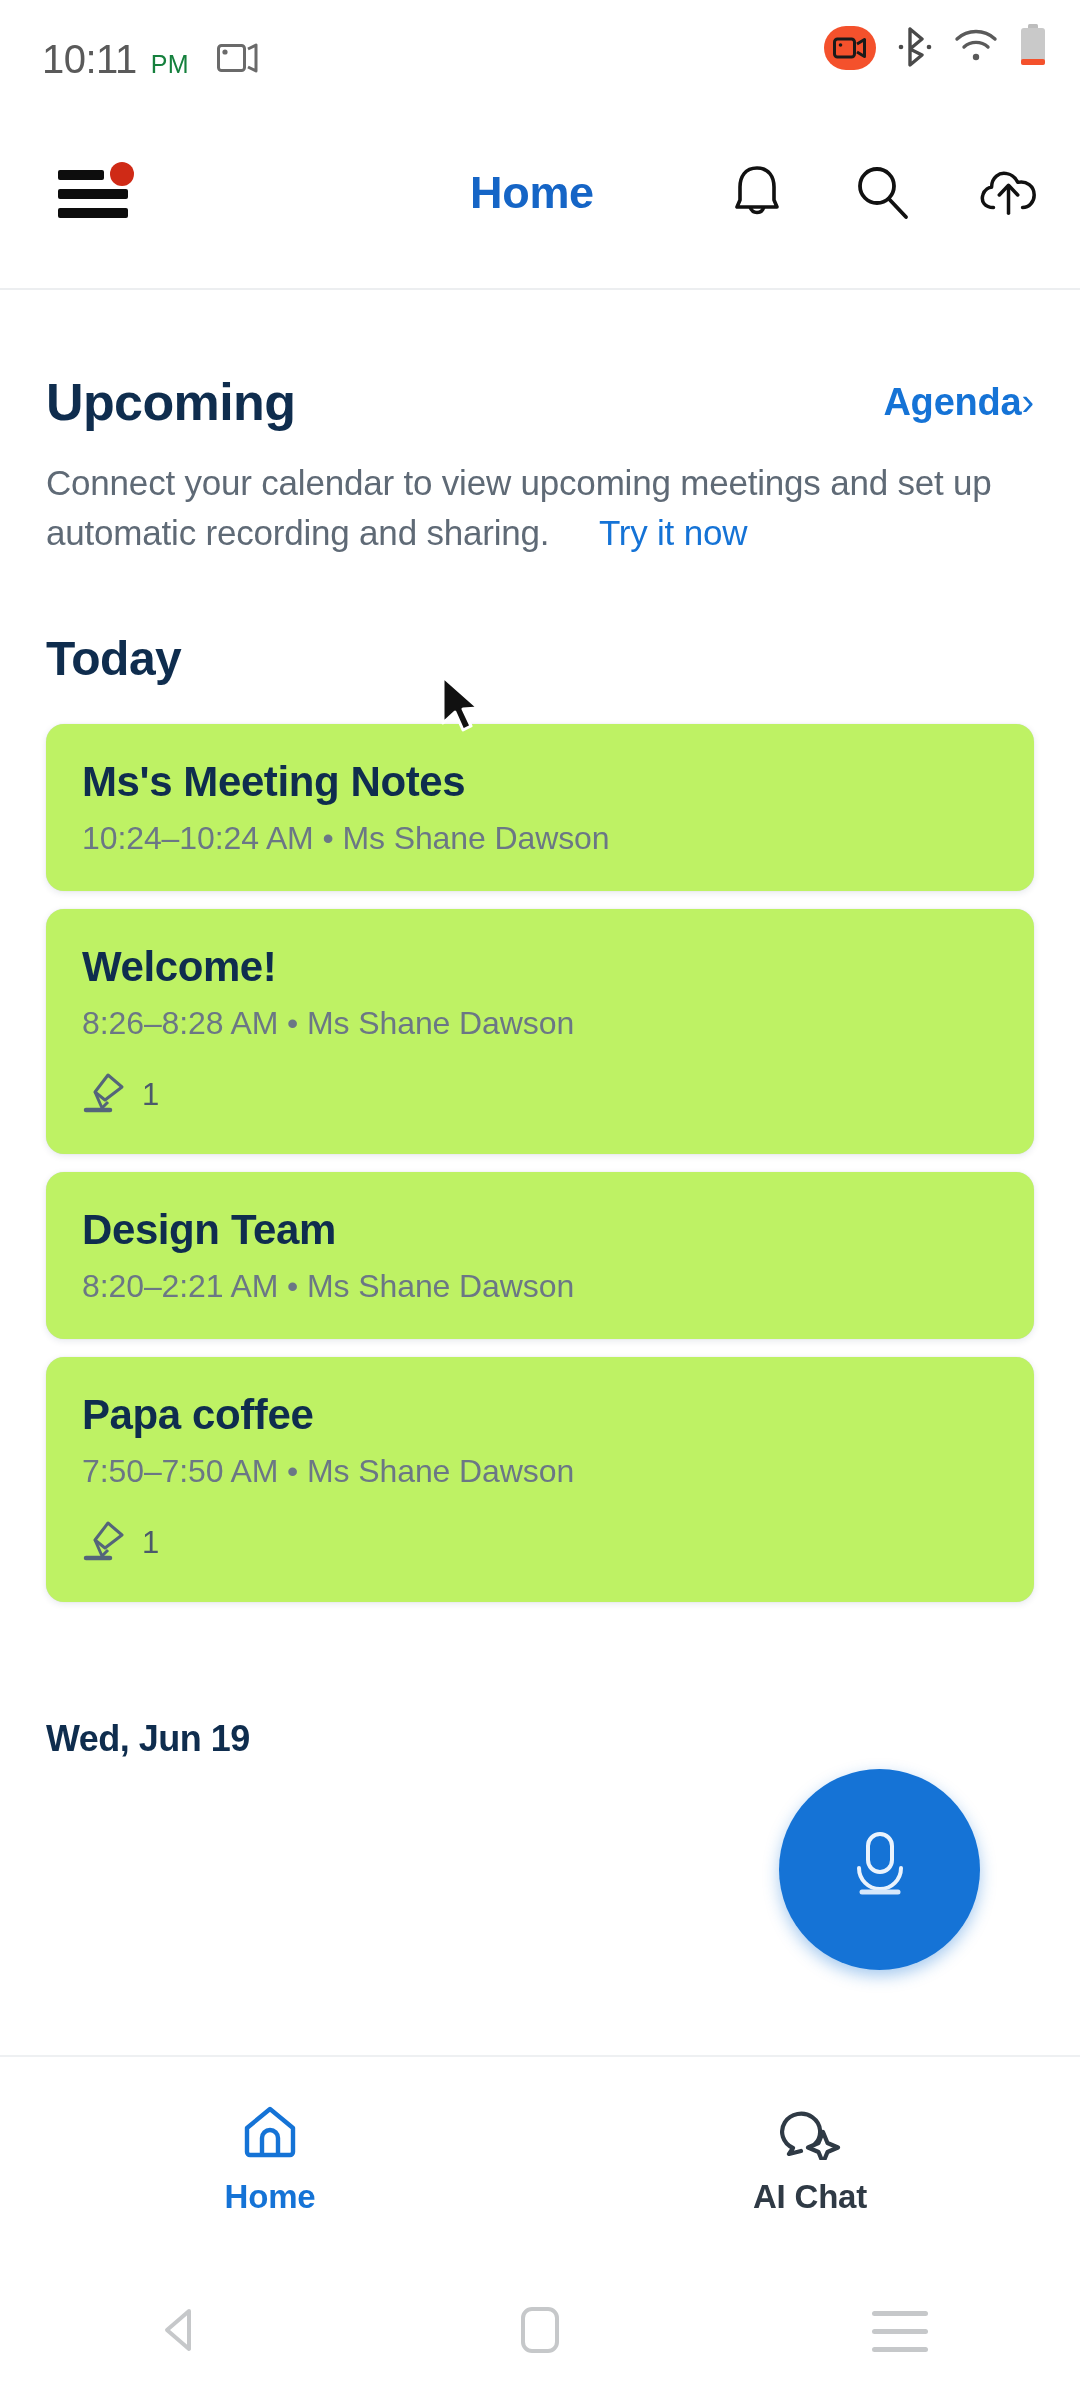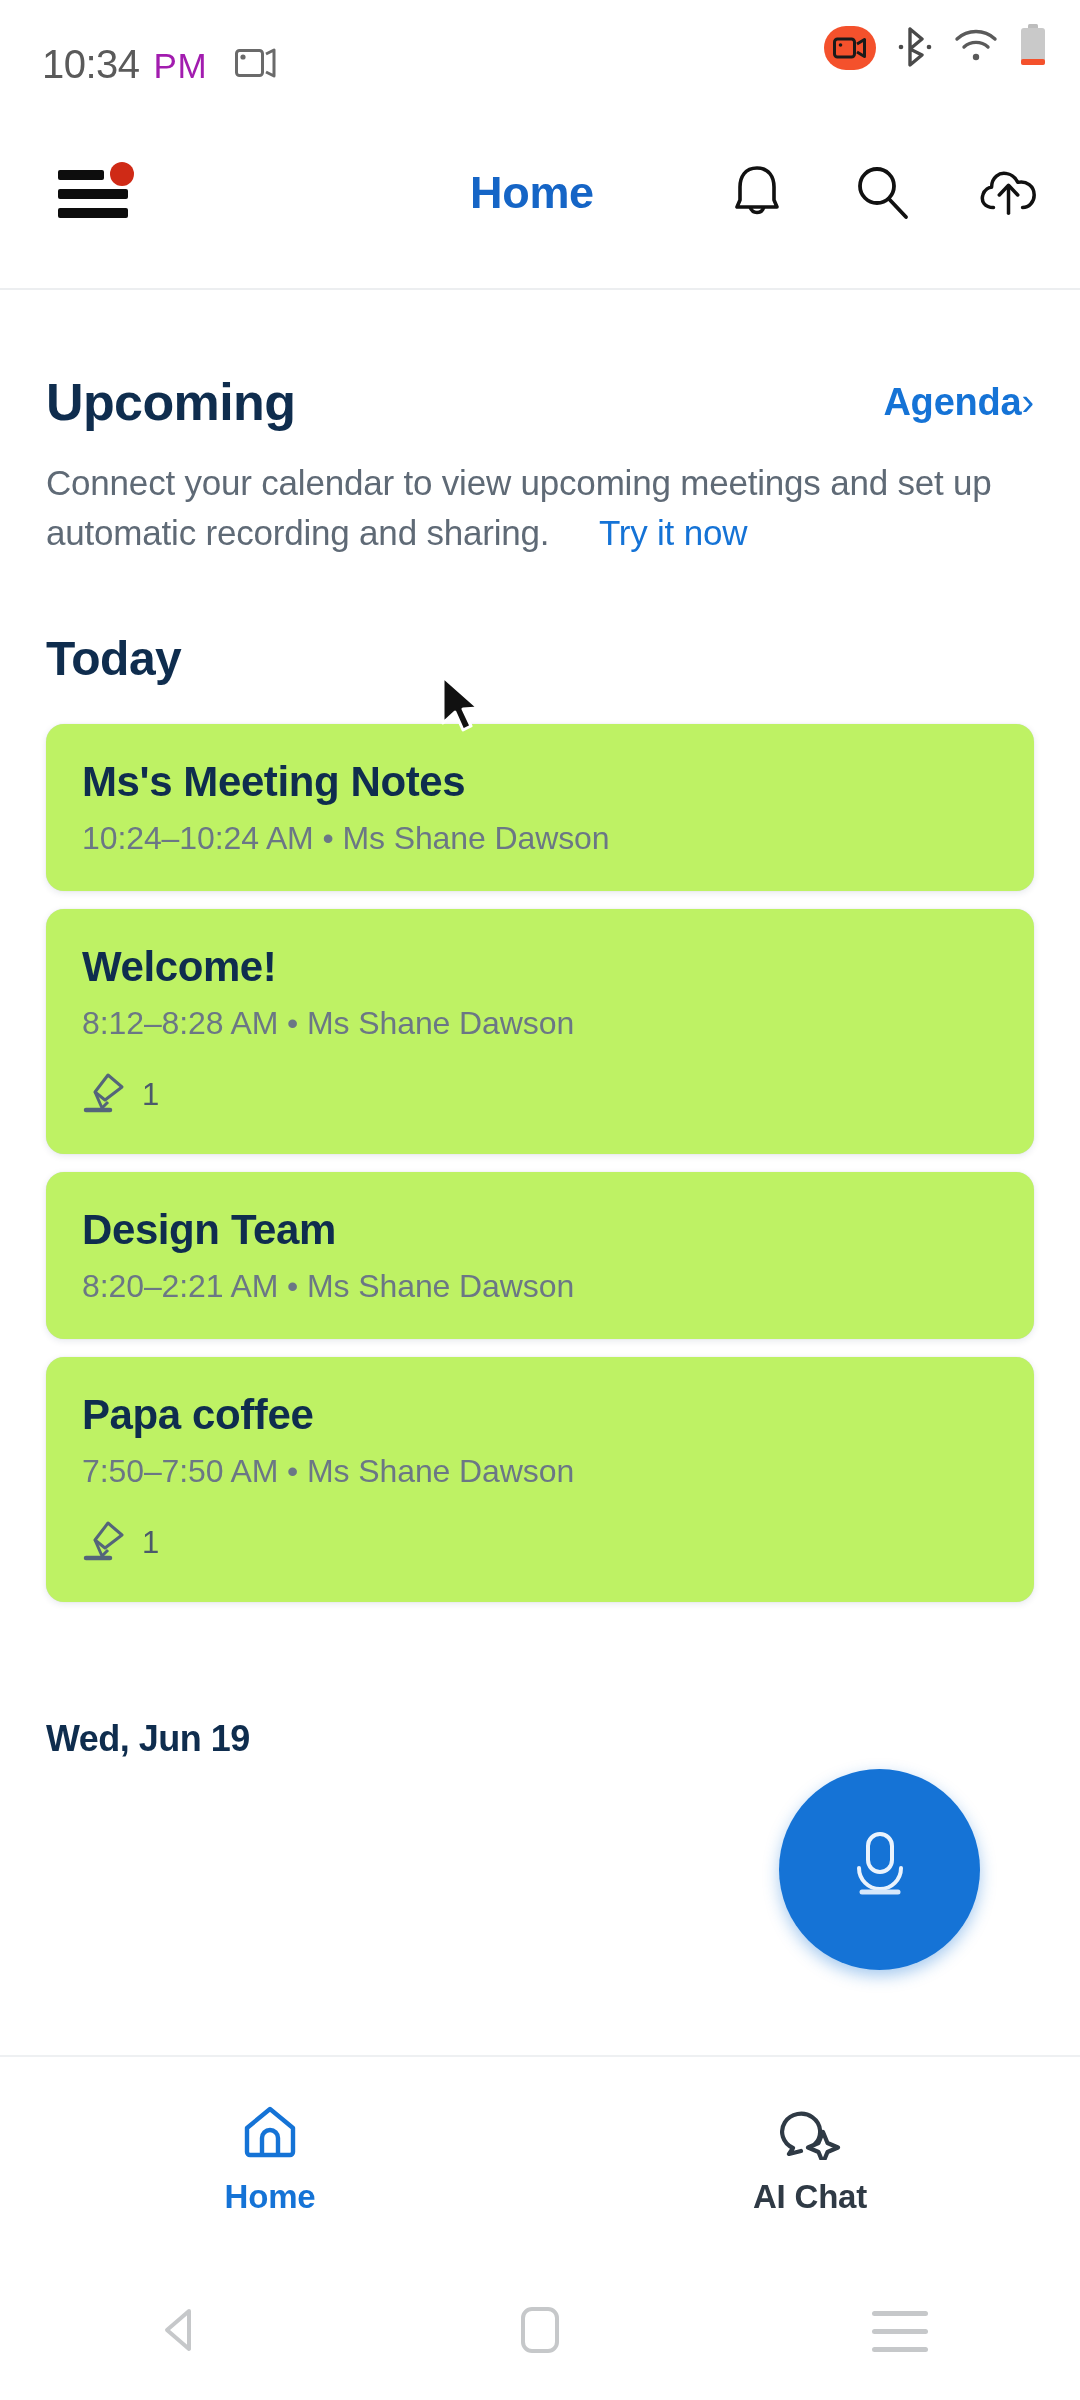--- a/index.html
+++ b/index.html
@@ -12,21 +12,21 @@
   .phone { position:relative; width:1080px; height:2400px; background:#ffffff; }
 
   
   .status-bar {
     position:absolute; top:0; left:0; width:1080px; height:96px;
     display:flex; align-items:center; justify-content:space-between;
     padding:0 34px 0 42px;
   }
   .sb-left { display:flex; align-items:baseline; gap:14px; }
   .sb-time { font-size:40px; color:#5a5a5a; letter-spacing:-0.5px; }
-  .sb-ampm { font-size:35px; color:#a21caf; font-weight:500; letter-spacing:0.5px;margin-top:36px; }
+  .sb-ampm { font-size:25px; color:#15803d; font-weight:500; letter-spacing:0.5px;margin-top:36px; }
   .sb-castbox { margin-left:14px; position:relative; top:4px; }
   .sb-right { display:flex; align-items:center; gap:22px; }
   .rec-badge {
     width:52px; height:44px; border-radius:22px; background:#f4512c;
     display:flex; align-items:center; justify-content:center;
   }
 
   
   .app-bar {
     position:absolute; top:96px; left:0; width:1080px; height:194px;
@@ -143,21 +143,21 @@
   .sys-lines { display:flex; flex-direction:column; gap:13px; }
   .sys-line { width:56px; height:5px; background:#c6c8ca; border-radius:3px; }
 </style>
 </head>
 <body>
 
 <div class="phone">
 
   <div class="status-bar">
     <div class="sb-left">
-      <span class="sb-time">10:34</span>
+      <span class="sb-time">10:11</span>
       <span class="sb-ampm">PM</span>
       <span class="sb-castbox">
         <svg width="42" height="34" viewBox="0 0 42 34">
           <rect x="1.5" y="2.5" width="26" height="25" rx="3" fill="none" stroke="#6a6a6a" stroke-width="3"></rect>
           <circle cx="8" cy="9" r="2.6" fill="#6a6a6a"></circle>
           <path d="M31 6 L39 2 L39 28 L31 24" fill="none" stroke="#6a6a6a" stroke-width="3" stroke-linejoin="round"></path>
         </svg>
       </span>
     </div>
     <div class="sb-right">
@@ -247,21 +247,21 @@
         <div class="card-sub">
           <span>10:24–10:24 AM</span>
           <span>•</span>
           <span>Ms Shane Dawson</span>
         </div>
       </div>
 
       <div class="card">
         <div class="card-title">Welcome!</div>
         <div class="card-sub">
-          <span>8:12–8:28 AM</span>
+          <span>8:26–8:28 AM</span>
           <span>•</span>
           <span>Ms Shane Dawson</span>
         </div>
         <div class="card-meta">
           <span>
             <svg width="46" height="46" viewBox="0 0 46 46">
               <path d="M26 5 L40 17 L23 30 L13 22 Z" fill="none" stroke="#54657a" stroke-width="3" stroke-linejoin="round"></path>
               <path d="M13 22 L20 38 L26 32" fill="none" stroke="#54657a" stroke-width="3" stroke-linejoin="round"></path>
               <line x1="4" y1="40" x2="28" y2="40" stroke="#54657a" stroke-width="4.5" stroke-linecap="round"></line>
             </svg>

